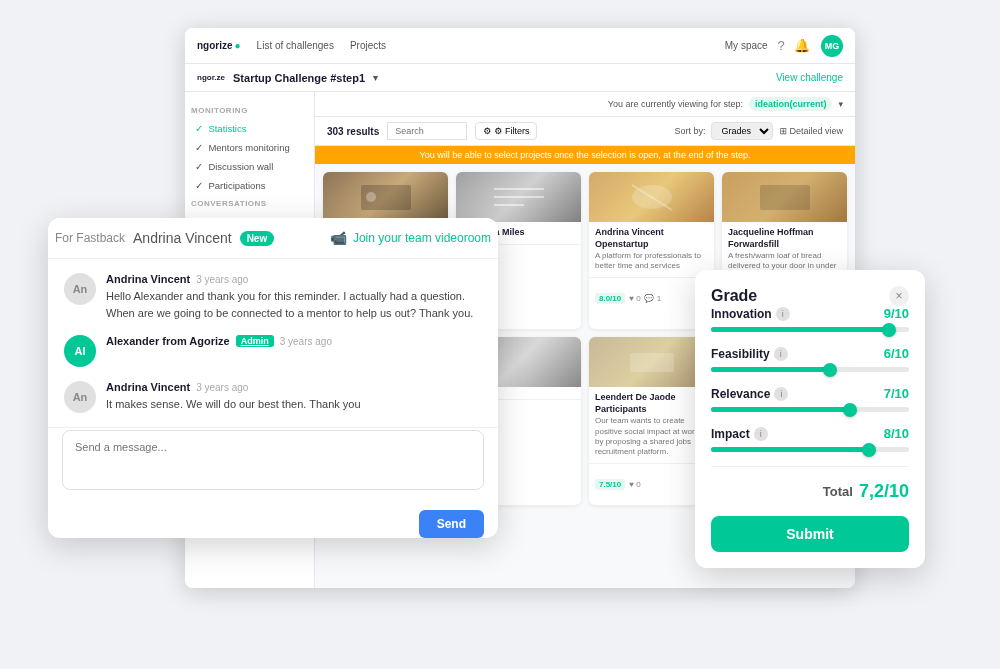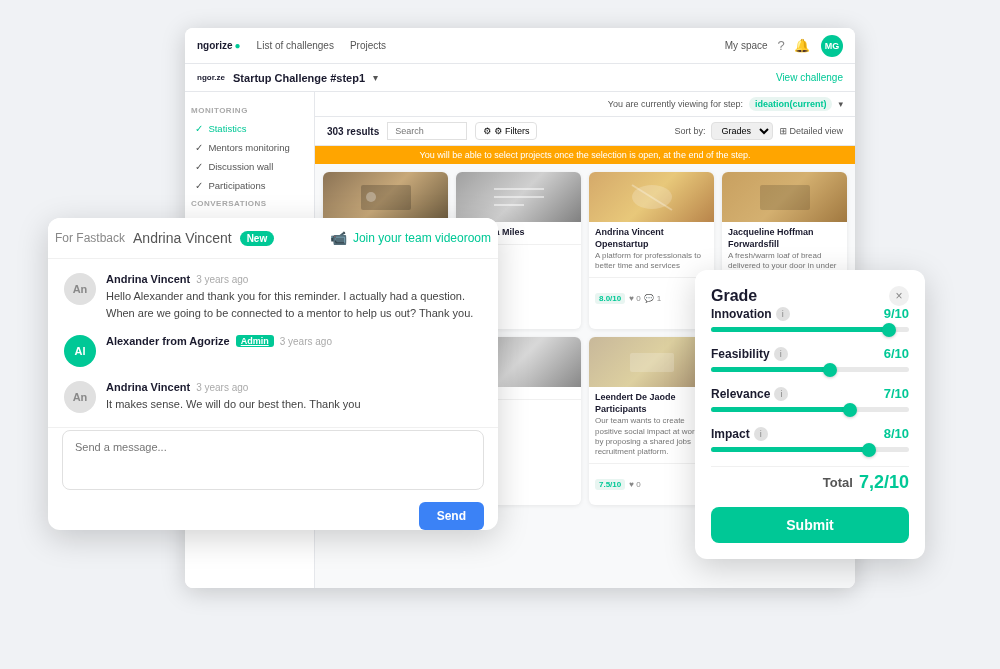--- a/index.html
+++ b/index.html
@@ -358,21 +358,21 @@
     .chat-send-btn {
       background: #3b82f6;
       color: #fff;
       border: none;
       border-radius: 6px;
       padding: 7px 18px;
       font-size: 12px;
       font-weight: 600;
       cursor: pointer;
       float: right;
-      margin-top: 8px;
+      margin-top: 16px;
     }
 
     
     .grade-panel {
       position: absolute;
       top: 270px;
       left: 695px;
       width: 230px;
       background: #fff;
       border-radius: 12px;
@@ -436,21 +436,21 @@
       transform: translateY(-50%);
       box-shadow: 0 1px 3px rgba(0,0,0,0.2);
     }
 
     .grade-total {
       display: flex;
       align-items: center;
       justify-content: flex-end;
       gap: 6px;
       margin: 10px 0 14px;
-      padding-top: 5px;
+      padding-top: 14px;
       border-top: 1px solid #f0f0f0;
     }
     .grade-total-label { font-size: 13px; color: #555; font-weight: 600; }
     .grade-total-value { font-size: 18px; font-weight: 800; color: #00c896; }
 
     .grade-submit-btn {
       width: 100%;
       background: #00c896;
       color: #fff;
       border: none;

